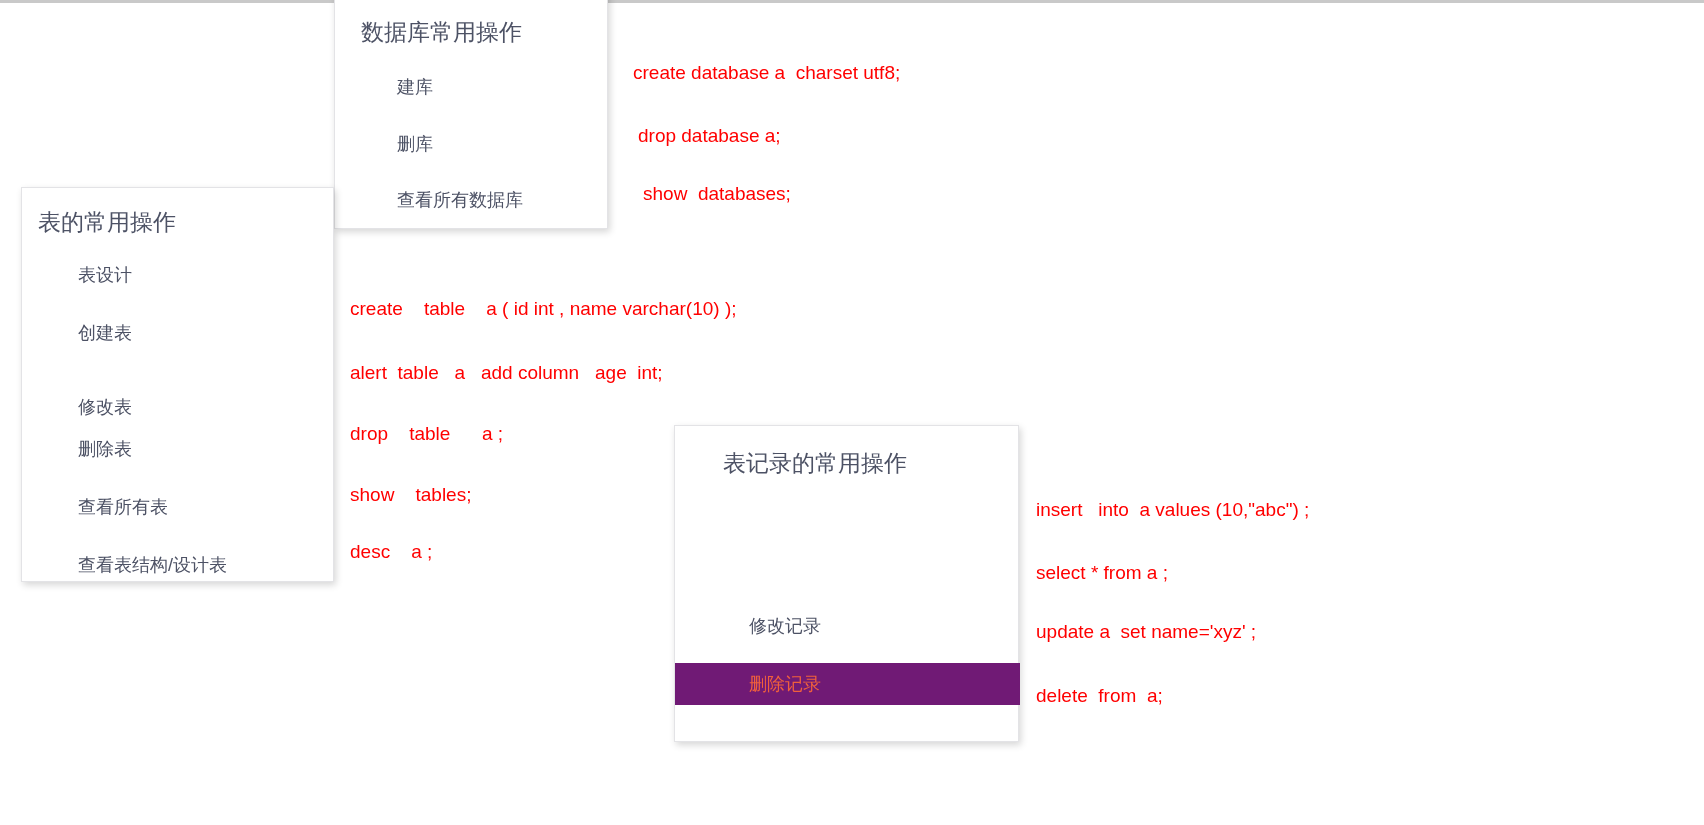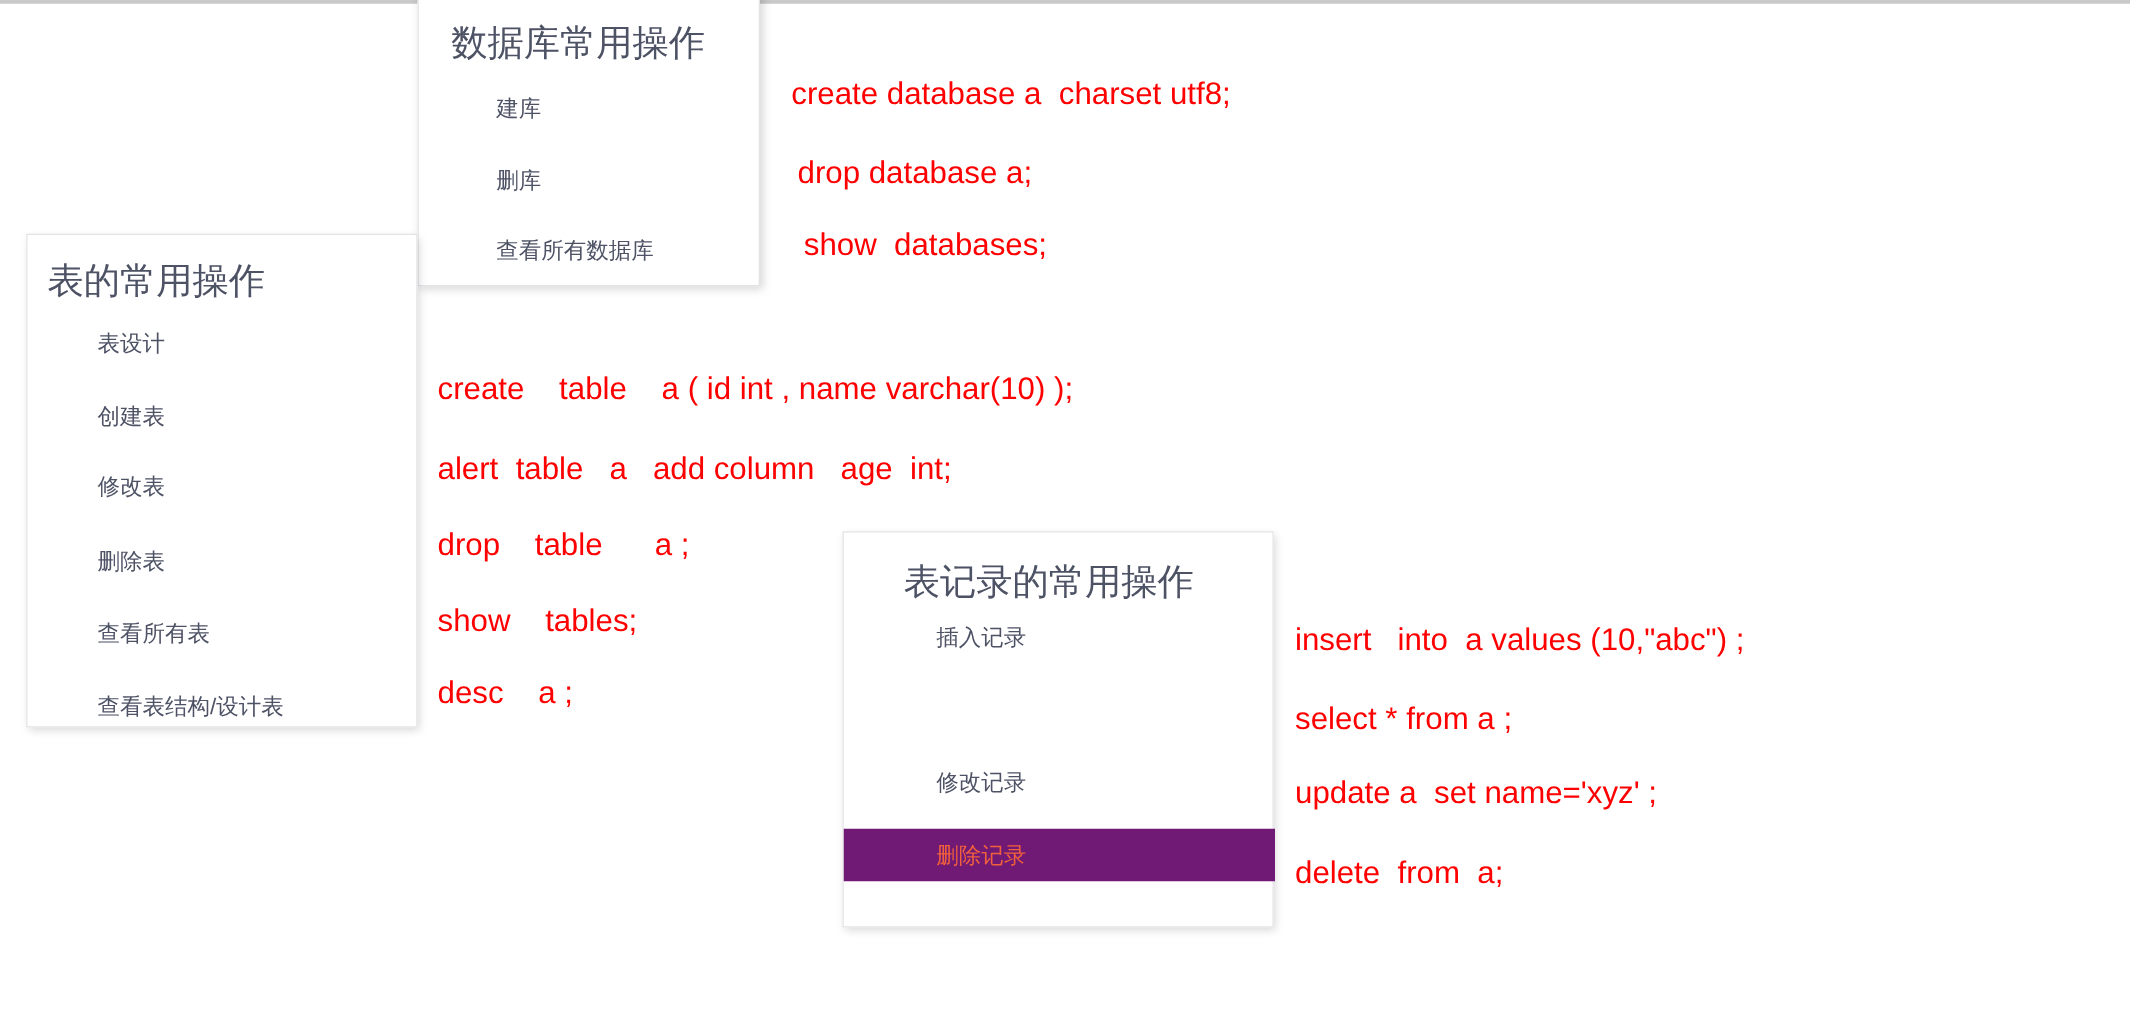--- a/index.html
+++ b/index.html
@@ -30,21 +30,21 @@
   
   .panel {
     position: absolute;
     background: #ffffff;
     border: 1px solid #e3e3e6;
     box-shadow: 2px 3px 7px rgba(0,0,0,0.16);
     z-index: 5;
   }
   .panel-title {
     color: #4d5265;
-    font-size: 29px;
+    font-size: 23px;
     line-height: 1;
     white-space: nowrap;
   }
   .panel-item {
     color: #4d5265;
     font-size: 18px;
     line-height: 1;
     white-space: nowrap;
   }
   .panel-item.highlight {
@@ -69,21 +69,21 @@
   #panel-table {
     left: 21px;
     top: 187px;
     width: 313px;
     height: 395px;
   }
   #panel-table .panel-title { position: absolute; left: 16px; top: 23px; }
   #panel-table .panel-item  { position: absolute; left: 56px; }
   #panel-table .it0 { top: 78px; }
   #panel-table .it1 { top: 136px; }
-  #panel-table .it2 { top: 192px; }
+  #panel-table .it2 { top: 210px; }
   #panel-table .it3 { top: 252px; }
   #panel-table .it4 { top: 310px; }
   #panel-table .it5 { top: 368px; }
 
   
   #panel-record {
     left: 674px;
     top: 425px;
     width: 345px;
     height: 317px;
@@ -97,21 +97,21 @@
   }
   #panel-record .it0 { top: 63px; }
   #panel-record .it1 { top: 121px; }
   #panel-record .it2 { top: 179px; }
   #panel-record .it3 { top: 237px; }
 
   
   .sql {
     position: absolute;
     color: #ff0000;
-    font-size: 25px;
+    font-size: 19px;
     line-height: 1;
     white-space: pre;
     z-index: 1;
   }
 
   
   #sql-db .sql0 { left: 633px; top: 63px; }
   #sql-db .sql1 { left: 638px; top: 126px; }
   #sql-db .sql2 { left: 643px; top: 184px; }
 
@@ -161,21 +161,20 @@
   <div id="sql-table">
     <div class="sql sql0">create    table    a ( id int , name varchar(10) );</div>
     <div class="sql sql1">alert  table   a   add column   age  int;</div>
     <div class="sql sql2">drop    table      a ;</div>
     <div class="sql sql3">show    tables;</div>
     <div class="sql sql4">desc    a ;</div>
   </div>
 
   <div class="panel" id="panel-record">
     <div class="panel-title">表记录的常用操作</div>
-    <div class="panel-item it0">插入记录</div>
     <div class="panel-item it2">修改记录</div>
     <div class="panel-item it3 highlight">删除记录</div>
   </div>
 
   <div id="sql-record">
     <div class="sql sql0">insert   into  a values (10,"abc") ;</div>
     <div class="sql sql1">select * from a ;</div>
     <div class="sql sql2">update a  set name='xyz' ;</div>
     <div class="sql sql3">delete  from  a;</div>
   </div>

